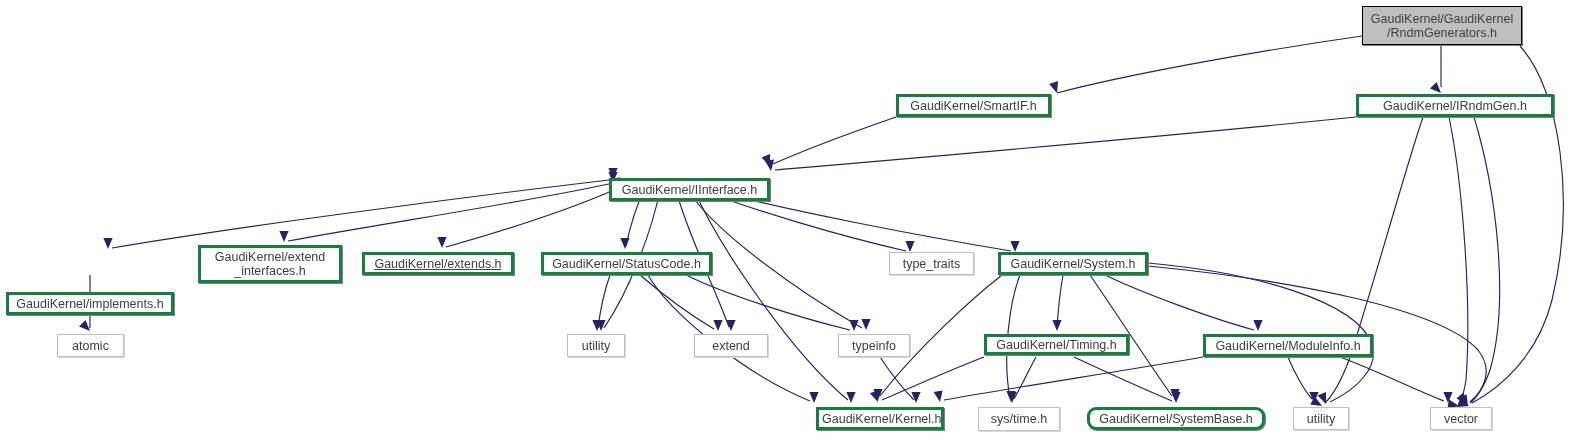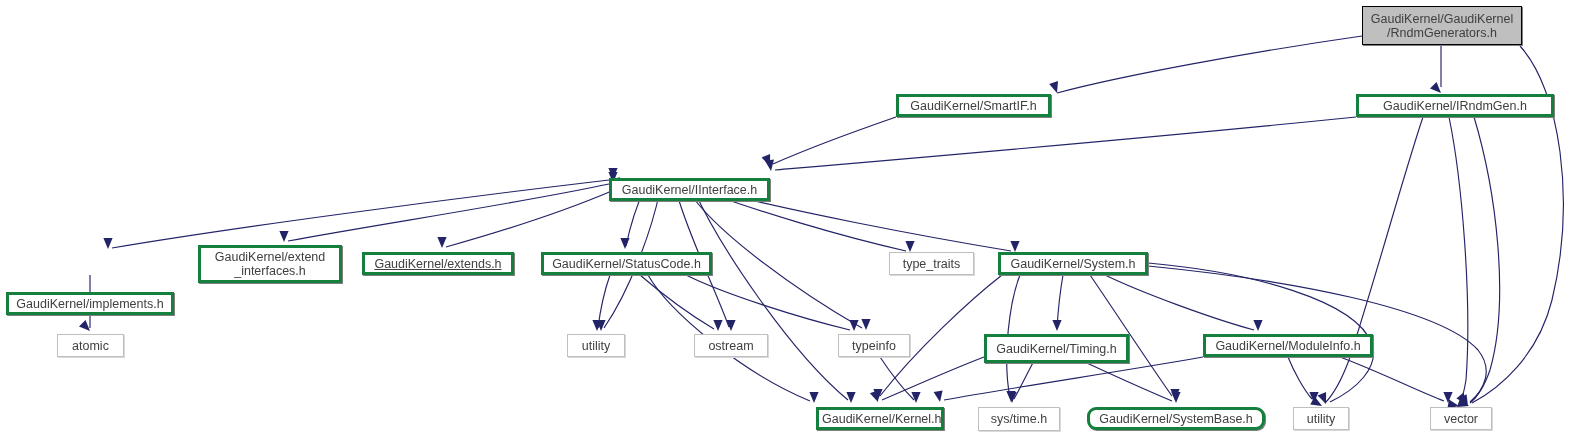--- a/index.html
+++ b/index.html
@@ -231,23 +231,23 @@
       <div class="node-box project" style="left: 609px; top: 178px; width: 161px; height: 23px; font-size: 12.5px;"><span class="node-label">GaudiKernel/IInterface.h</span></div>
       <div class="node-box project" style="left: 6px; top: 252px; width: 168px; height: 23px; font-size: 12.5px; margin-top: 40px;"><span class="node-label">GaudiKernel/implements.h</span></div>
       <div class="node-box project" style="left: 198px; top: 245px; width: 144px; height: 38px; font-size: 12.5px;"><span class="node-label">GaudiKernel/extend
 _interfaces.h</span></div>
       <div class="node-box project" style="left: 362px; top: 252px; width: 152px; height: 23px; font-size: 12.5px; text-decoration: underline;"><span class="node-label">GaudiKernel/extends.h</span></div>
       <div class="node-box project" style="left: 541px; top: 252px; width: 171px; height: 23px; font-size: 12.5px;"><span class="node-label">GaudiKernel/StatusCode.h</span></div>
       <div class="node-box system" style="left: 889px; top: 252px; width: 85px; height: 23px; font-size: 12.5px;"><span class="node-label">type_traits</span></div>
       <div class="node-box project" style="left: 998px; top: 252px; width: 150px; height: 23px; font-size: 12.5px;"><span class="node-label">GaudiKernel/System.h</span></div>
       <div class="node-box system" style="left: 57px; top: 334px; width: 67px; height: 23px; font-size: 12.5px;"><span class="node-label">atomic</span></div>
       <div class="node-box system" style="left: 567px; top: 334px; width: 58px; height: 23px; font-size: 12.5px;"><span class="node-label">utility</span></div>
-      <div class="node-box system" style="left: 694px; top: 334px; width: 74px; height: 23px; font-size: 12.5px;"><span class="node-label">ostream</span></div>
+      <div class="node-box system" style="left: 694px; top: 334px; width: 74px; height: 23px; font-size: 12.5px;"><span class="node-label">extend</span></div>
       <div class="node-box system" style="left: 838px; top: 334px; width: 72px; height: 23px; font-size: 12.5px;"><span class="node-label">typeinfo</span></div>
-      <div class="node-box project" style="left: 984px; top: 334px; width: 145px; height: 29px; font-size: 12.5px;"><span class="node-label">GaudiKernel/Timing.h</span></div>
+      <div class="node-box project" style="left: 984px; top: 334px; width: 145px; height: 21px; font-size: 12.5px;"><span class="node-label">GaudiKernel/Timing.h</span></div>
       <div class="node-box project" style="left: 1203px; top: 334px; width: 170px; height: 23px; font-size: 12.5px;"><span class="node-label">GaudiKernel/ModuleInfo.h</span></div>
       <div class="node-box project" style="left: 816px; top: 407px; width: 128px; height: 23px; font-size: 12.5px;"><span class="node-label">GaudiKernel/Kernel.h</span></div>
       <div class="node-box system" style="left: 978px; top: 407px; width: 82px; height: 24px; font-size: 12.5px;"><span class="node-label">sys/time.h</span></div>
       <div class="node-box project" style="left: 1087px; top: 407px; width: 178px; height: 23px; font-size: 12.5px; border-radius: 9px;"><span class="node-label">GaudiKernel/SystemBase.h</span></div>
       <div class="node-box system" style="left: 1293px; top: 407px; width: 56px; height: 23px; font-size: 12.5px;"><span class="node-label">utility</span></div>
       <div class="node-box system" style="left: 1430px; top: 407px; width: 62px; height: 23px; font-size: 12.5px;"><span class="node-label">vector</span></div>
     </div>
 </div>
 
 </body></html>

